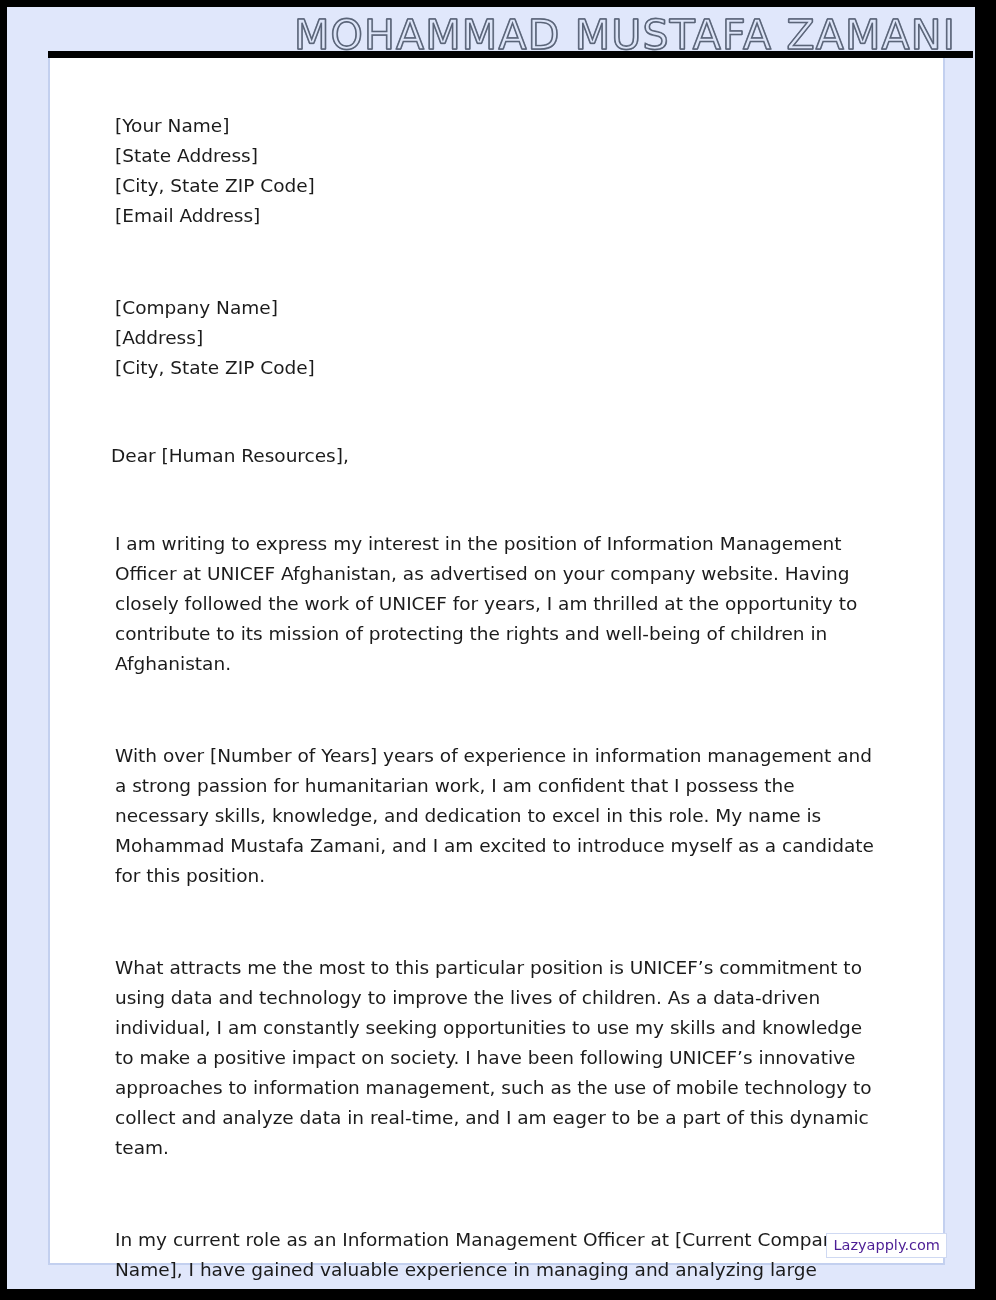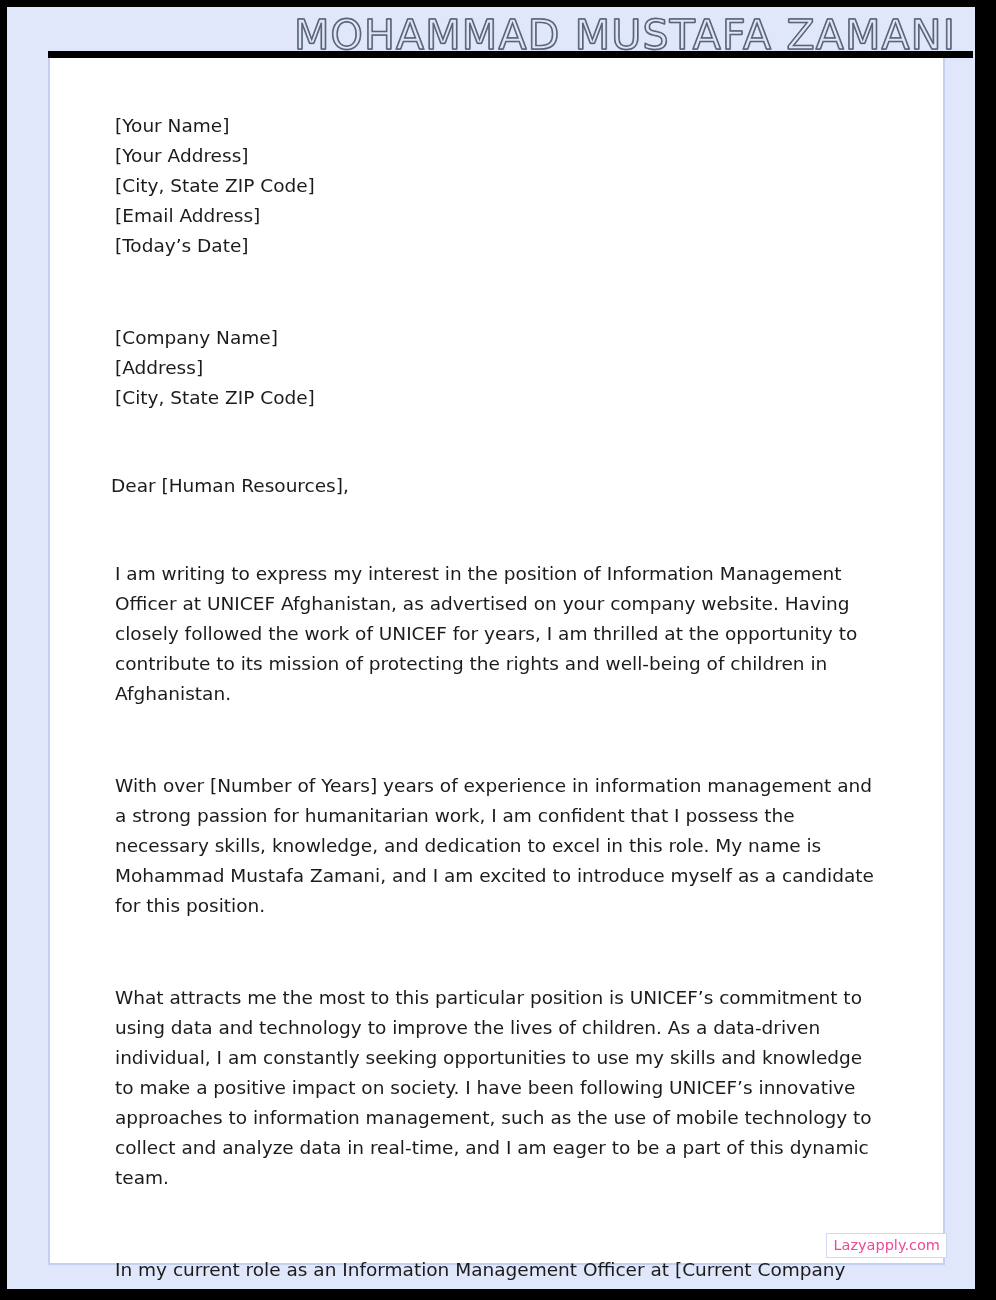--- a/index.html
+++ b/index.html
@@ -109,21 +109,21 @@
   }
 
   
   .watermark {
     position: absolute;
     right: 28px;
     bottom: 31px;
     font-family: "DejaVu Sans", sans-serif;
     font-size: 14.5px;
     line-height: 18px;
-    color: #ec4899;
+    color: #4c1d95;
     background: #ffffff;
     padding: 2px 6px 3px 6px;
     border: 1px solid #cfd9f2;
     user-select: none;
   }
 </style>
 </head>
 <body>
 
 <div class="page-frame">
@@ -133,24 +133,23 @@
   </div>
 
   <div class="header-rule"></div>
 
   <div class="sheet"></div>
 
   <div class="letter-body">
 
     <div class="addr-block">
       <span class="addr-line">[Your Name]</span>
-      <span class="addr-line">[Your Address]</span>
+      <span class="addr-line">[State Address]</span>
       <span class="addr-line">[City, State ZIP Code]</span>
       <span class="addr-line">[Email Address]</span>
-      <span class="addr-line">[Today’s Date]</span>
     </div>
 
     <div class="block-gap"></div>
 
     <div class="addr-block">
       <span class="addr-line">[Company Name]</span>
       <span class="addr-line">[Address]</span>
       <span class="addr-line">[City, State ZIP Code]</span>
     </div>
 

